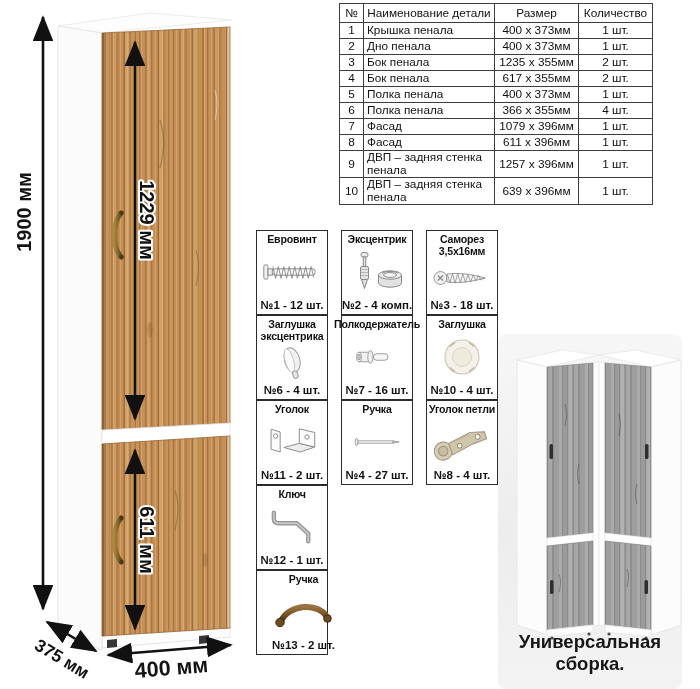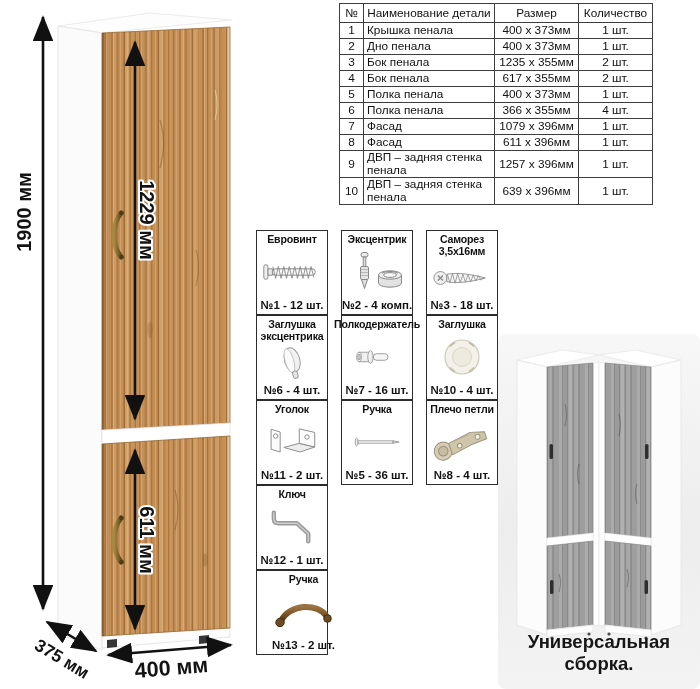--- a/index.html
+++ b/index.html
@@ -20,21 +20,21 @@
   .parts td{height:15px;}
   .parts td.c{text-align:center;}
   
   .hw{position:absolute;left:243px;top:230px;display:grid;grid-template-columns:85px 85px 85px;grid-auto-rows:85px;z-index:2;}
   .hw-cell{border:1px solid #2c2c2c;background:#fff;display:flex;flex-direction:column;align-items:center;padding:2px 1px 0 1px;box-sizing:border-box;margin-left:13px;}
   .hw-title{font-weight:bold;font-size:10.6px;line-height:12px;text-align:center;white-space:pre-line;letter-spacing:-0.2px;}
   .hw-icon{flex:1;display:flex;align-items:center;justify-content:center;}
   .hw-count{font-weight:bold;font-size:11.5px;margin-bottom:3px;white-space:nowrap;}
   .cell-13{grid-column:1;grid-row:5;padding-left:24px;}
   
-  .photo{position:absolute;left:498px;top:334px;width:202px;height:355px;border-radius:8px;
+  .photo{position:absolute;left:498px;top:334px;width:184px;height:355px;border-radius:8px;
          background:linear-gradient(180deg,#f7f7f8 0%,#ededee 55%,#f3f3f4 100%);z-index:1;}
   .photo svg{position:absolute;left:9px;top:10px;}
   .caption{position:absolute;left:-6px;right:-6px;top:297px;text-align:center;font-weight:bold;font-size:18.5px;color:#161616;}
 </style>
 </head>
 <body>
 
 <svg id="cab" width="310" height="689" viewBox="0 0 310 689">
   <defs>
     <marker id="ah" viewBox="0 0 10 8" markerWidth="10" markerHeight="8" refX="9.3" refY="4" orient="auto-start-reverse">
@@ -330,25 +330,25 @@
     <div class="hw-title">Ручка</div>
     <div class="hw-icon">
       <svg width="72" height="32" viewBox="0 0 72 44">
           <g stroke="#8a8a8a" stroke-width="1">
         <ellipse cx="8" cy="22" rx="2" ry="5.5" fill="#ededed"></ellipse>
         <rect x="10" y="20.4" width="48" height="3.2" fill="#f4f4f4"></rect>
         <path d="M58,20.4 L66.5,22 58,23.6 Z" fill="#e0e0e0"></path>
       </g>
         </svg>
     </div>
-    <div class="hw-count">№5 - 36 шт.</div>
-  </div>
-
-  <div class="hw-cell">
-    <div class="hw-title">Плечо петли</div>
+    <div class="hw-count">№4 - 27 шт.</div>
+  </div>
+
+  <div class="hw-cell">
+    <div class="hw-title">Уголок петли</div>
     <div class="hw-icon">
       <svg width="72" height="42" viewBox="0 0 72 44">
           <g transform="rotate(-10 36 22)" stroke="#9a9179" stroke-width="1">
         <circle cx="15" cy="28" r="9.5" fill="#d6cdb4"></circle>
         <circle cx="15" cy="28" r="5" fill="#c7bda1"></circle>
         <path d="M22,21 L46,13.5 61,15.5 62,23 47,26 24,33.5 Z" fill="#cfc5aa"></path>
         <circle cx="53" cy="19.5" r="2.6" fill="#f5f2e8"></circle>
         <circle cx="33" cy="25.5" r="2.4" fill="#f5f2e8"></circle>
         <path d="M25,20.5 l19,-5" stroke="#b5ab8f" fill="none"></path>
       </g>

